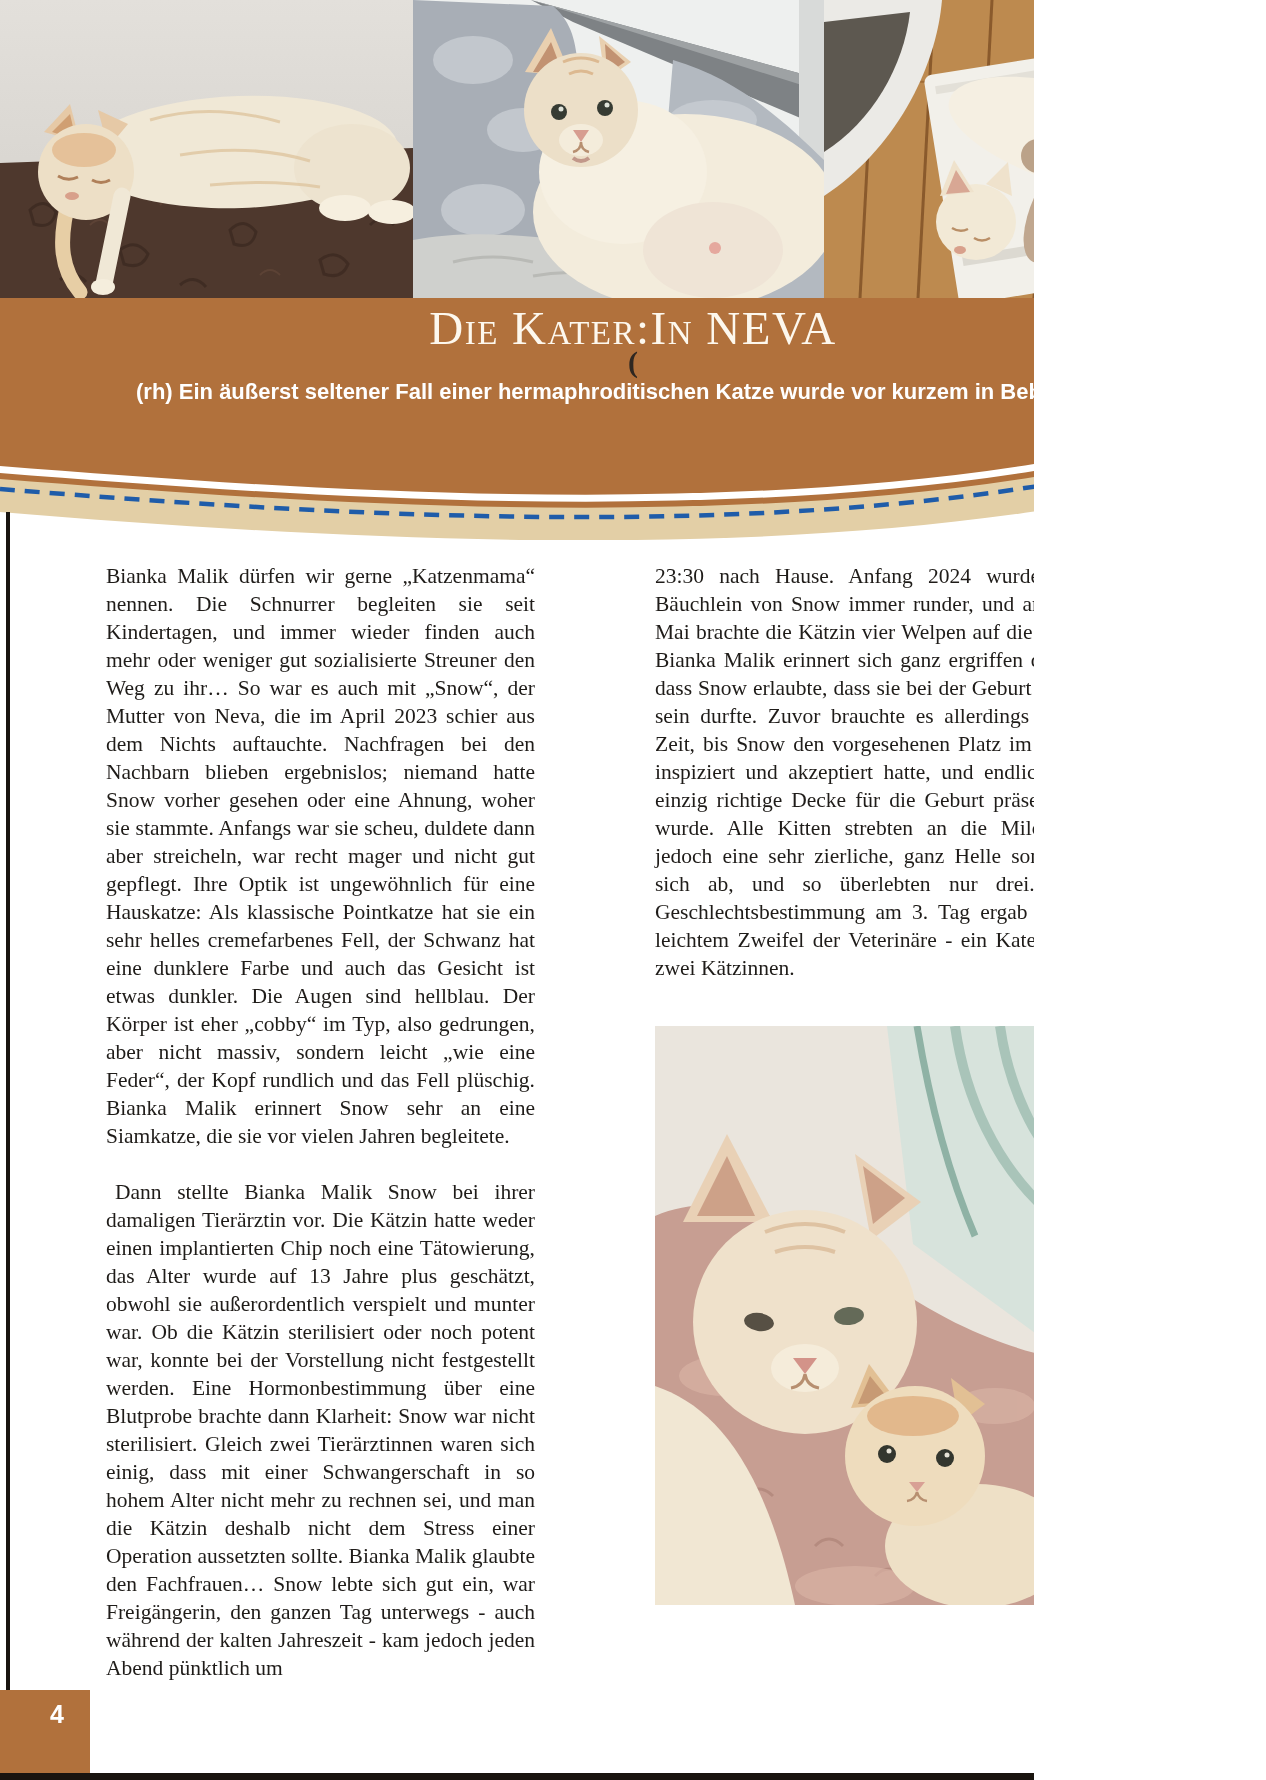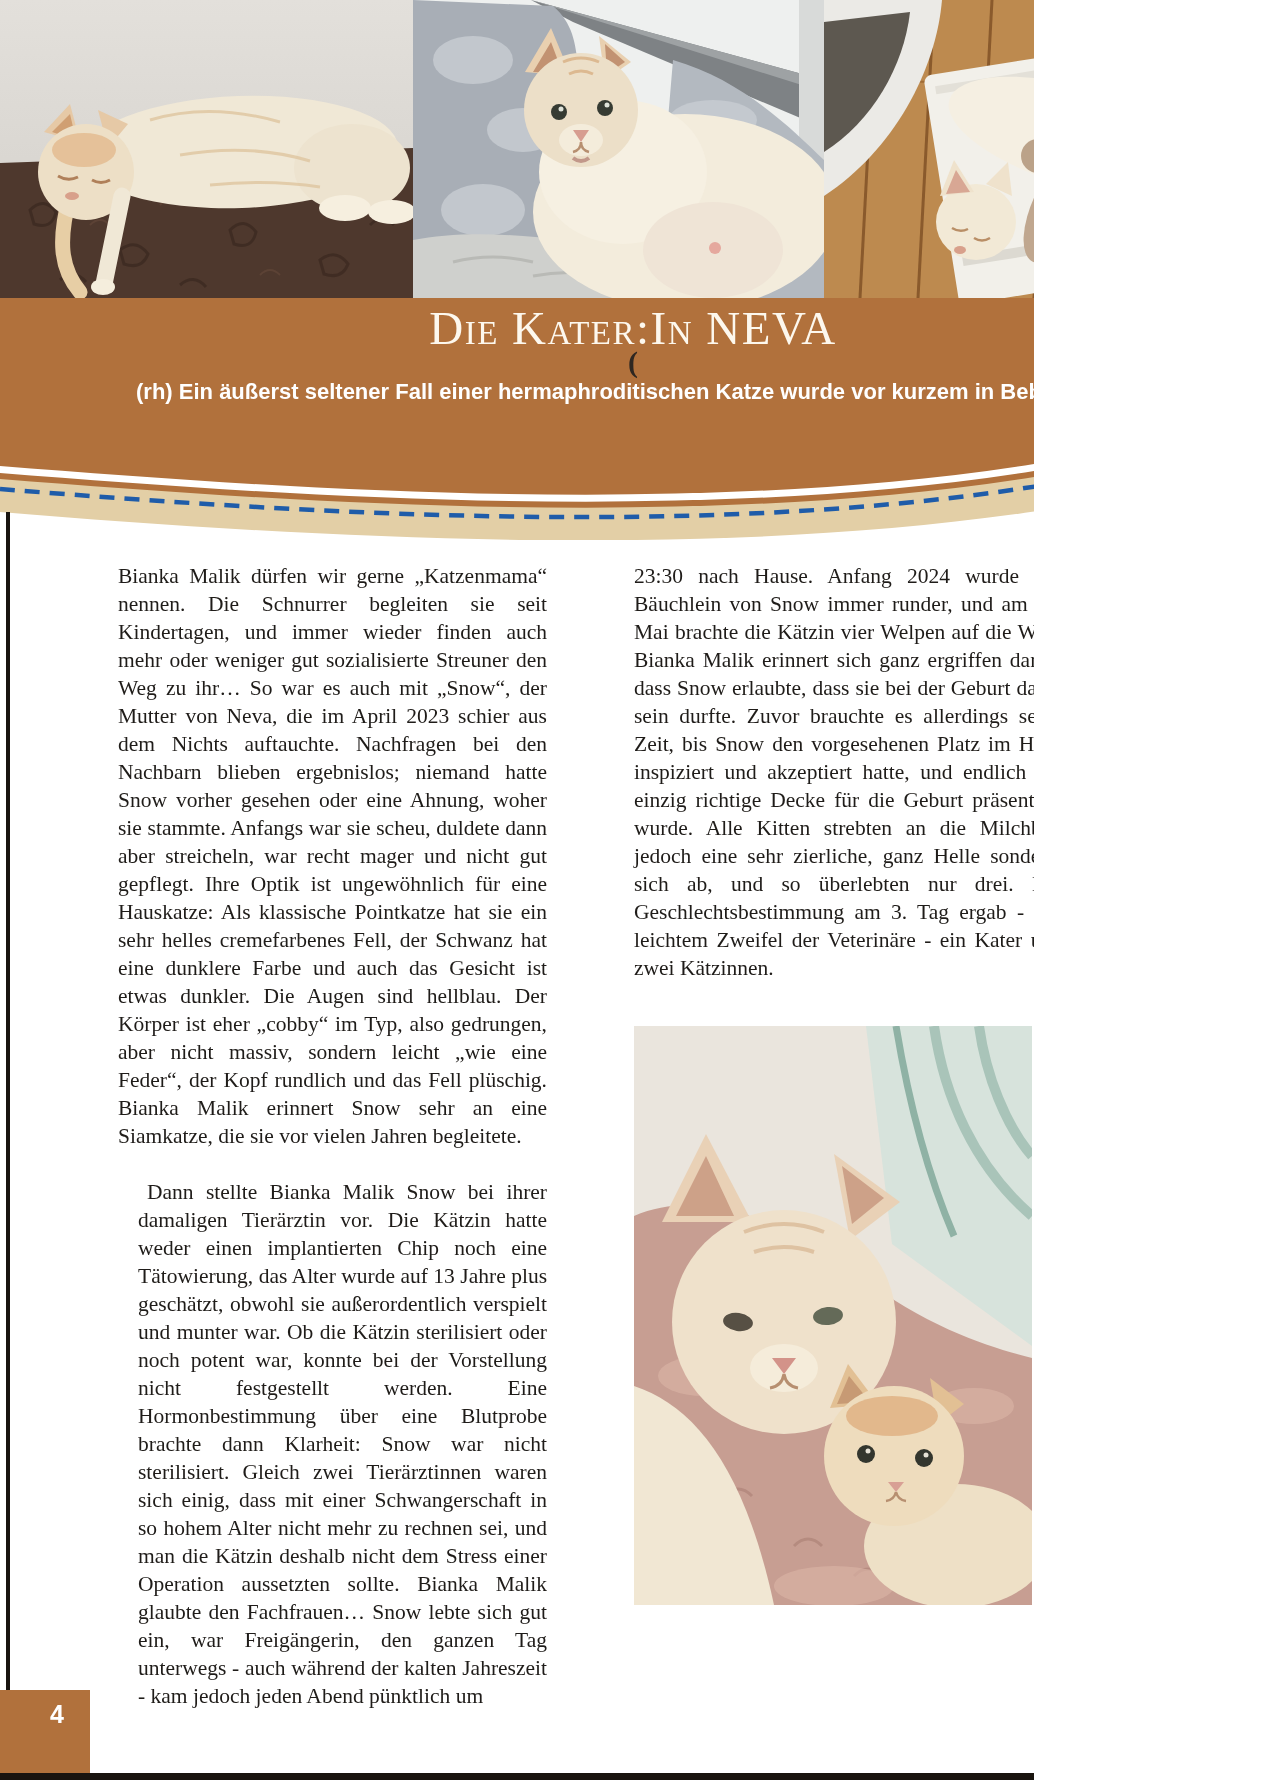--- a/index.html
+++ b/index.html
@@ -17,24 +17,24 @@
   .banner svg.waves{position:absolute;top:0;left:0;}
   .banner-content{position:relative;z-index:2;text-align:center;padding-top:6px;}
   .banner-title{font-family:"Liberation Serif", serif;font-variant:small-caps;
       font-size:47px;line-height:1.05;color:#fdf8ee;letter-spacing:1.5px;font-weight:500;}
   .banner-ornament{font-family:"Liberation Serif", serif;font-weight:bold;font-size:30px;
       line-height:18px;color:#2e2721;}
   .banner-intro{margin-top:6px;font-family:"Liberation Sans", sans-serif;font-weight:bold;
       font-size:22px;line-height:29px;color:#ffffff;}
 
   
-  .body-columns{position:absolute;top:562px;left:118px;width:1056px;display:flex;gap:87px;font-family:Liberation Serif, serif;}
+  .body-columns{position:absolute;top:562px;left:106px;width:1056px;display:flex;gap:120px;font-family:Liberation Serif, serif;}
   .col{width:429px;}
   .col p{margin:0;font-size:21.5px;line-height:28px;text-align:justify;color:#1f1c19;}
-  .col p.para-2{margin-top:28px;text-indent:9px;margin-left:20px;}
+  .col p.para-2{margin-top:28px;text-indent:9px;}
 
   .main-photo{margin-top:44px;width:398px;height:579px;overflow:hidden;}
   .main-photo svg{display:block;}
 
   
   .border-left{position:absolute;left:6px;top:512px;width:4px;height:1261px;background:#19140f;}
   .border-right{position:absolute;left:1261px;top:460px;width:5px;height:1313px;background:#19140f;}
   .border-bottom{position:absolute;left:0;top:1773px;width:1266px;height:7px;background:#19140f;}
   .page-num-box{position:absolute;left:0;top:1690px;width:90px;height:83px;background:#b1713c;
       z-index:3;display:flex;justify-content:center;}

